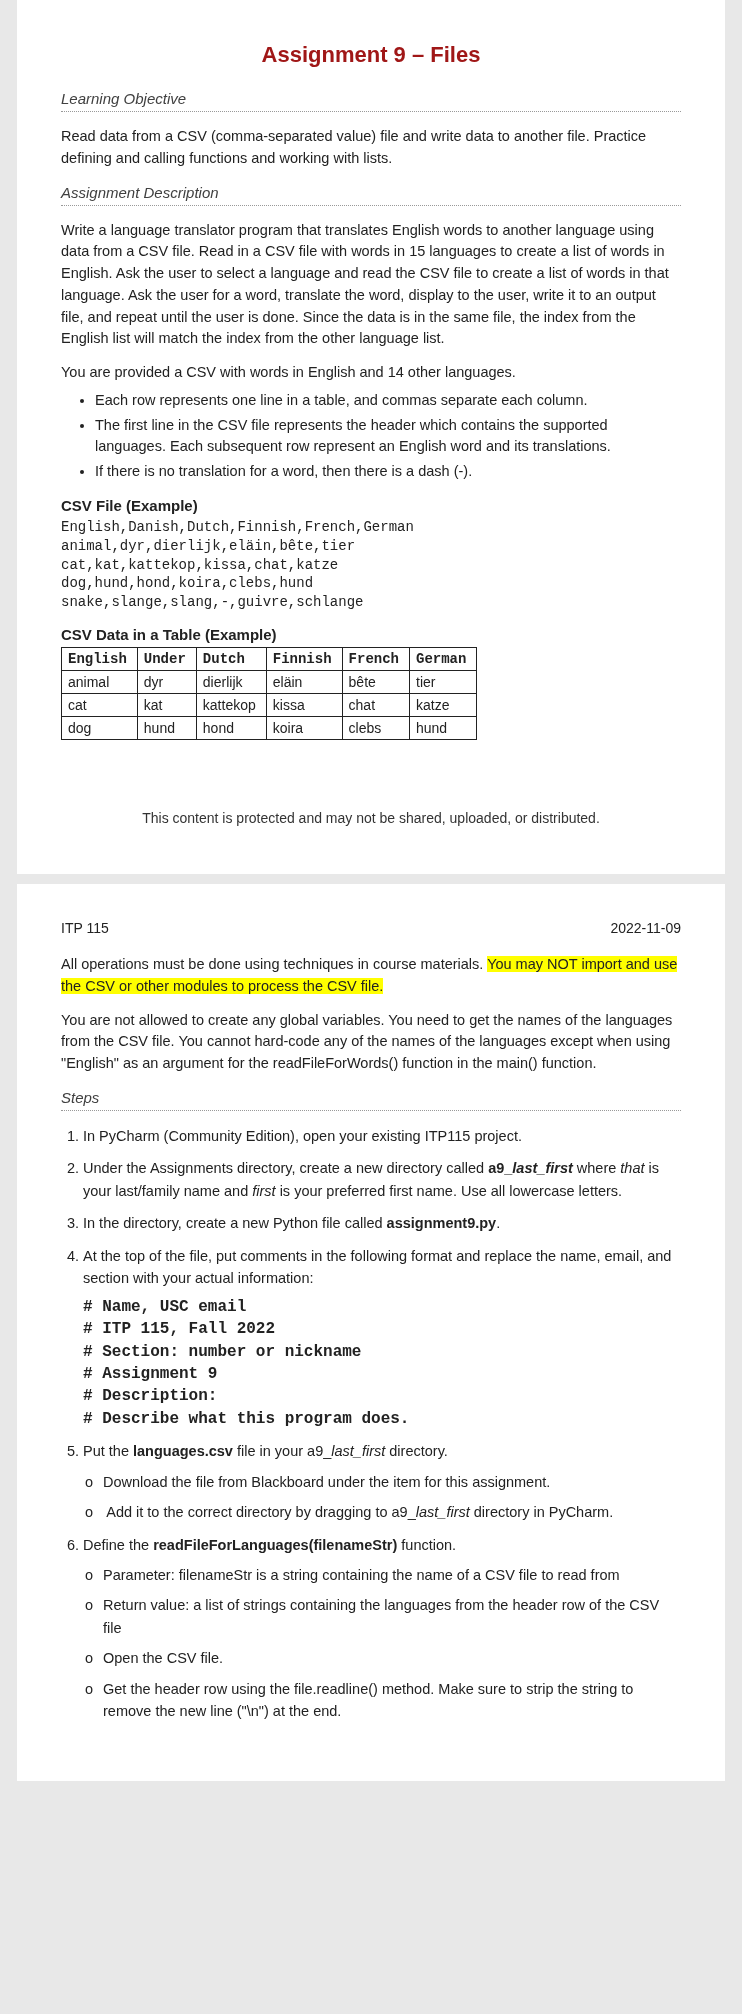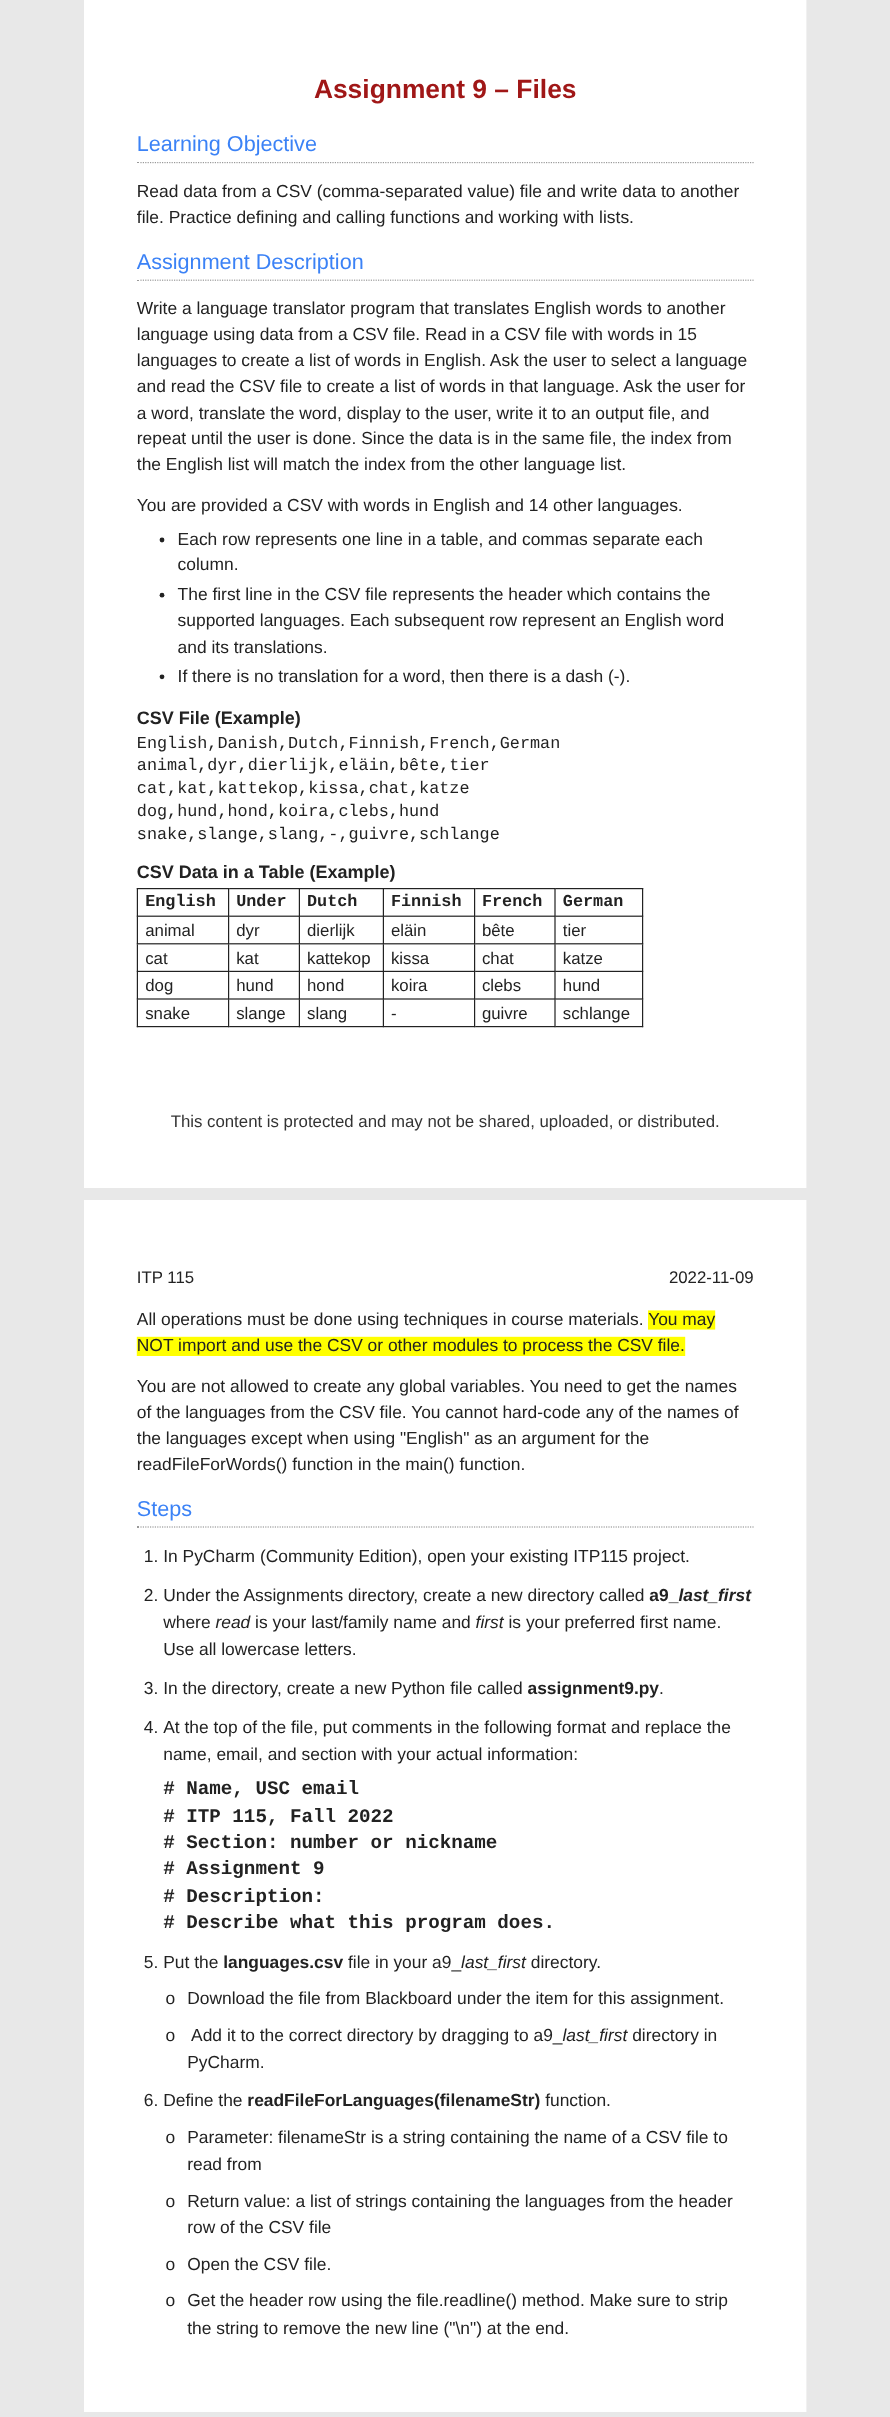--- a/index.html
+++ b/index.html
@@ -3,38 +3,39 @@
 <meta charset="utf-8">
 <style>
   * { box-sizing: border-box; }
   body {
     margin: 0;
     background: #e8e8e8;
     font-family: "Segoe UI", Arial, sans-serif;
     color: #222;
   }
   .page {
-    width: 602px;
+    width: 708px;
     background: #fff;
     margin: 0 auto;
-    padding: 56px 44px 48px 44px;
+    padding: 36px 44px 48px 44px;
   }
   .page + .page { margin-top: 10px; }
   .title {
     text-align: center;
     color: #a01717;
     font-weight: 700;
     font-size: 22px;
     margin: 6px 0 22px 0;
   }
   h2.section {
     font-weight: 400;
-    font-size: 18px;
-    color: #3b82f6;
+    font-size: 15px;
+    color: #404040;
     margin: 14px 0 4px 0;
+    font-style: italic;
   }
   .dotted {
     border: none;
     border-top: 1px dotted #999;
     margin: 2px 0 14px 0;
   }
   p { font-size: 14.5px; line-height: 1.5; margin: 8px 0 12px 0; }
   ul.bullets { padding-left: 22px; margin: 6px 0 12px 0; }
   ul.bullets li { font-size: 14.5px; line-height: 1.5; margin: 3px 12px; }
   .subhead { font-weight: 700; font-size: 15px; margin: 14px 0 4px 0; }
@@ -141,28 +142,20 @@
       <td>katze</td>
     </tr>
     <tr>
       <td>dog</td>
       <td>hund</td>
       <td>hond</td>
       <td>koira</td>
       <td>clebs</td>
       <td>hund</td>
     </tr>
-    <tr>
-      <td>snake</td>
-      <td>slange</td>
-      <td>slang</td>
-      <td>-</td>
-      <td>guivre</td>
-      <td>schlange</td>
-    </tr>
   </tbody>
     </table>
 
   <div class="footer-note">This content is protected and may not be shared, uploaded, or distributed.</div>
 </div>
 
 <div class="page">
   <div class="page-header">
     <span>ITP 115</span>
     <span>2022-11-09</span>
@@ -172,21 +165,21 @@
     <span>All operations must be done using techniques in course materials. </span><span class="hl">You may NOT import and use the CSV or other modules to process the CSV file.</span>
   </p>
   <p>You are not allowed to create any global variables. You need to get the names of the languages from the CSV file. You cannot hard-code any of the names of the languages except when using "English" as an argument for the readFileForWords() function in the main() function.</p>
 
   <h2 class="section">Steps</h2>
   <hr class="dotted">
 
   <ol class="steps">
     <li>In PyCharm (Community Edition), open your existing ITP115 project.</li>
     <li>
-      <span>Under the Assignments directory, create a new directory called </span><span class="bold">a9_<span class="ital">last_first</span></span><span> where </span><span class="ital">read</span><span> is your last/family name and </span><span class="ital">first</span><span> is your preferred first name. Use all lowercase letters.</span>
+      <span>Under the Assignments directory, create a new directory called </span><span class="bold">a9_<span class="ital">last_first</span></span><span> where </span><span class="ital">that</span><span> is your last/family name and </span><span class="ital">first</span><span> is your preferred first name. Use all lowercase letters.</span>
     </li>
     <li>
       <span>In the directory, create a new Python file called </span><span class="bold">assignment9.py</span><span>.</span>
     </li>
     <li>
       <span>At the top of the file, put comments in the following format and replace the name, email, and section with your actual information:</span>
       <pre class="comment"># Name, USC email
 # ITP 115, Fall 2022
 # Section: number or nickname
 # Assignment 9

